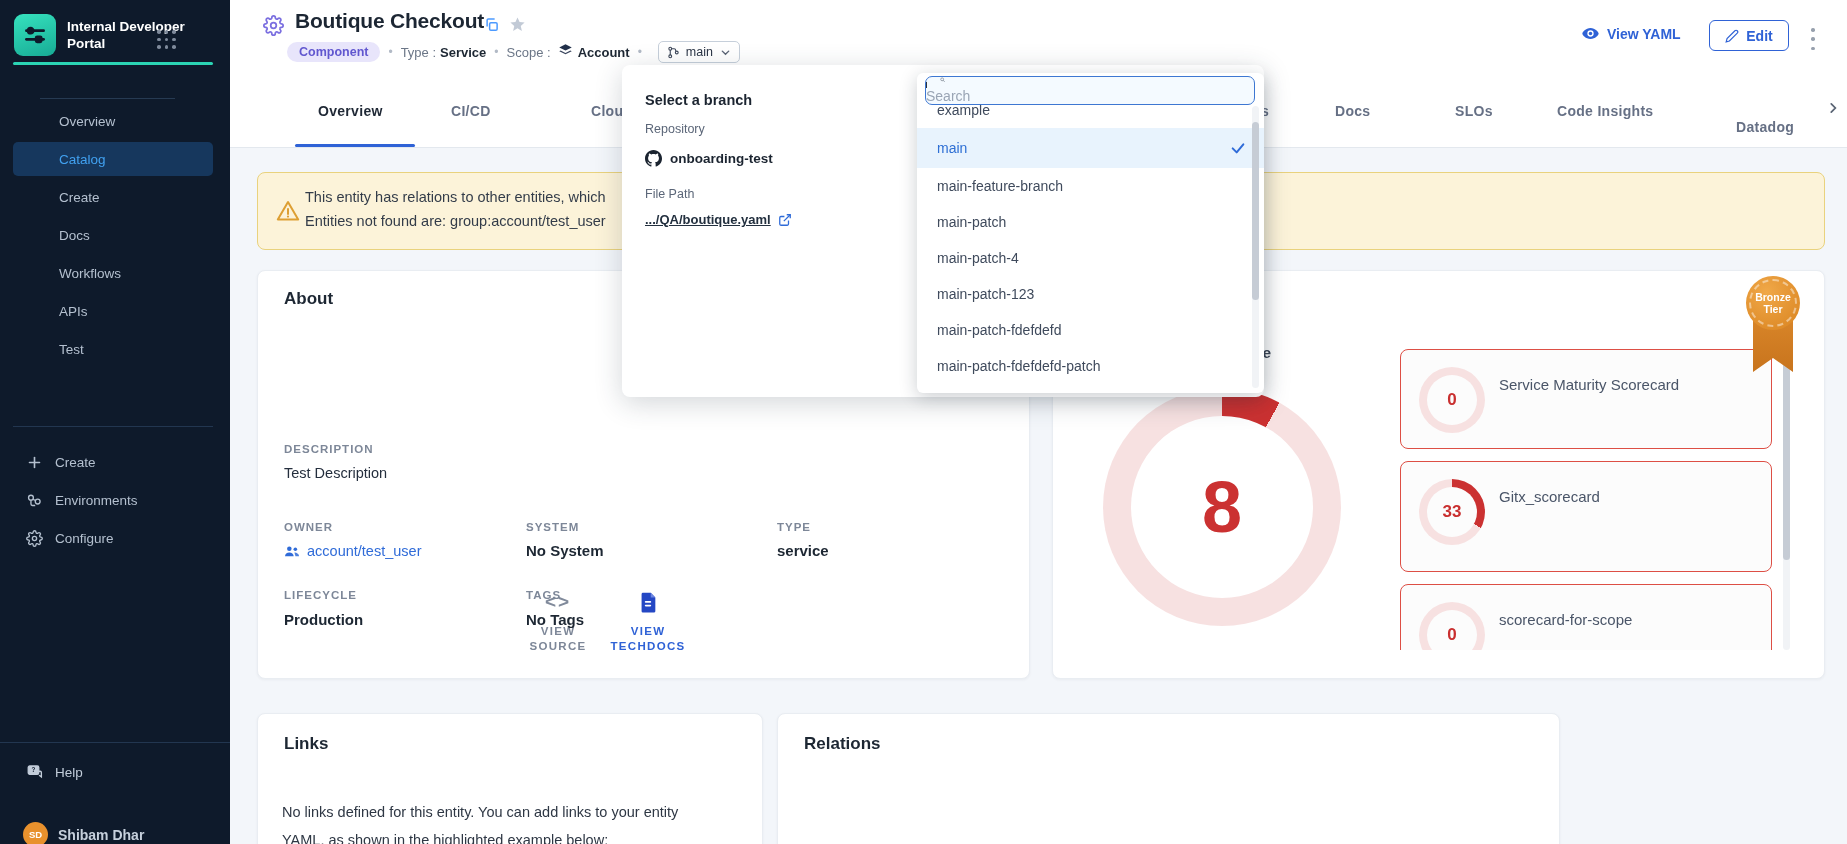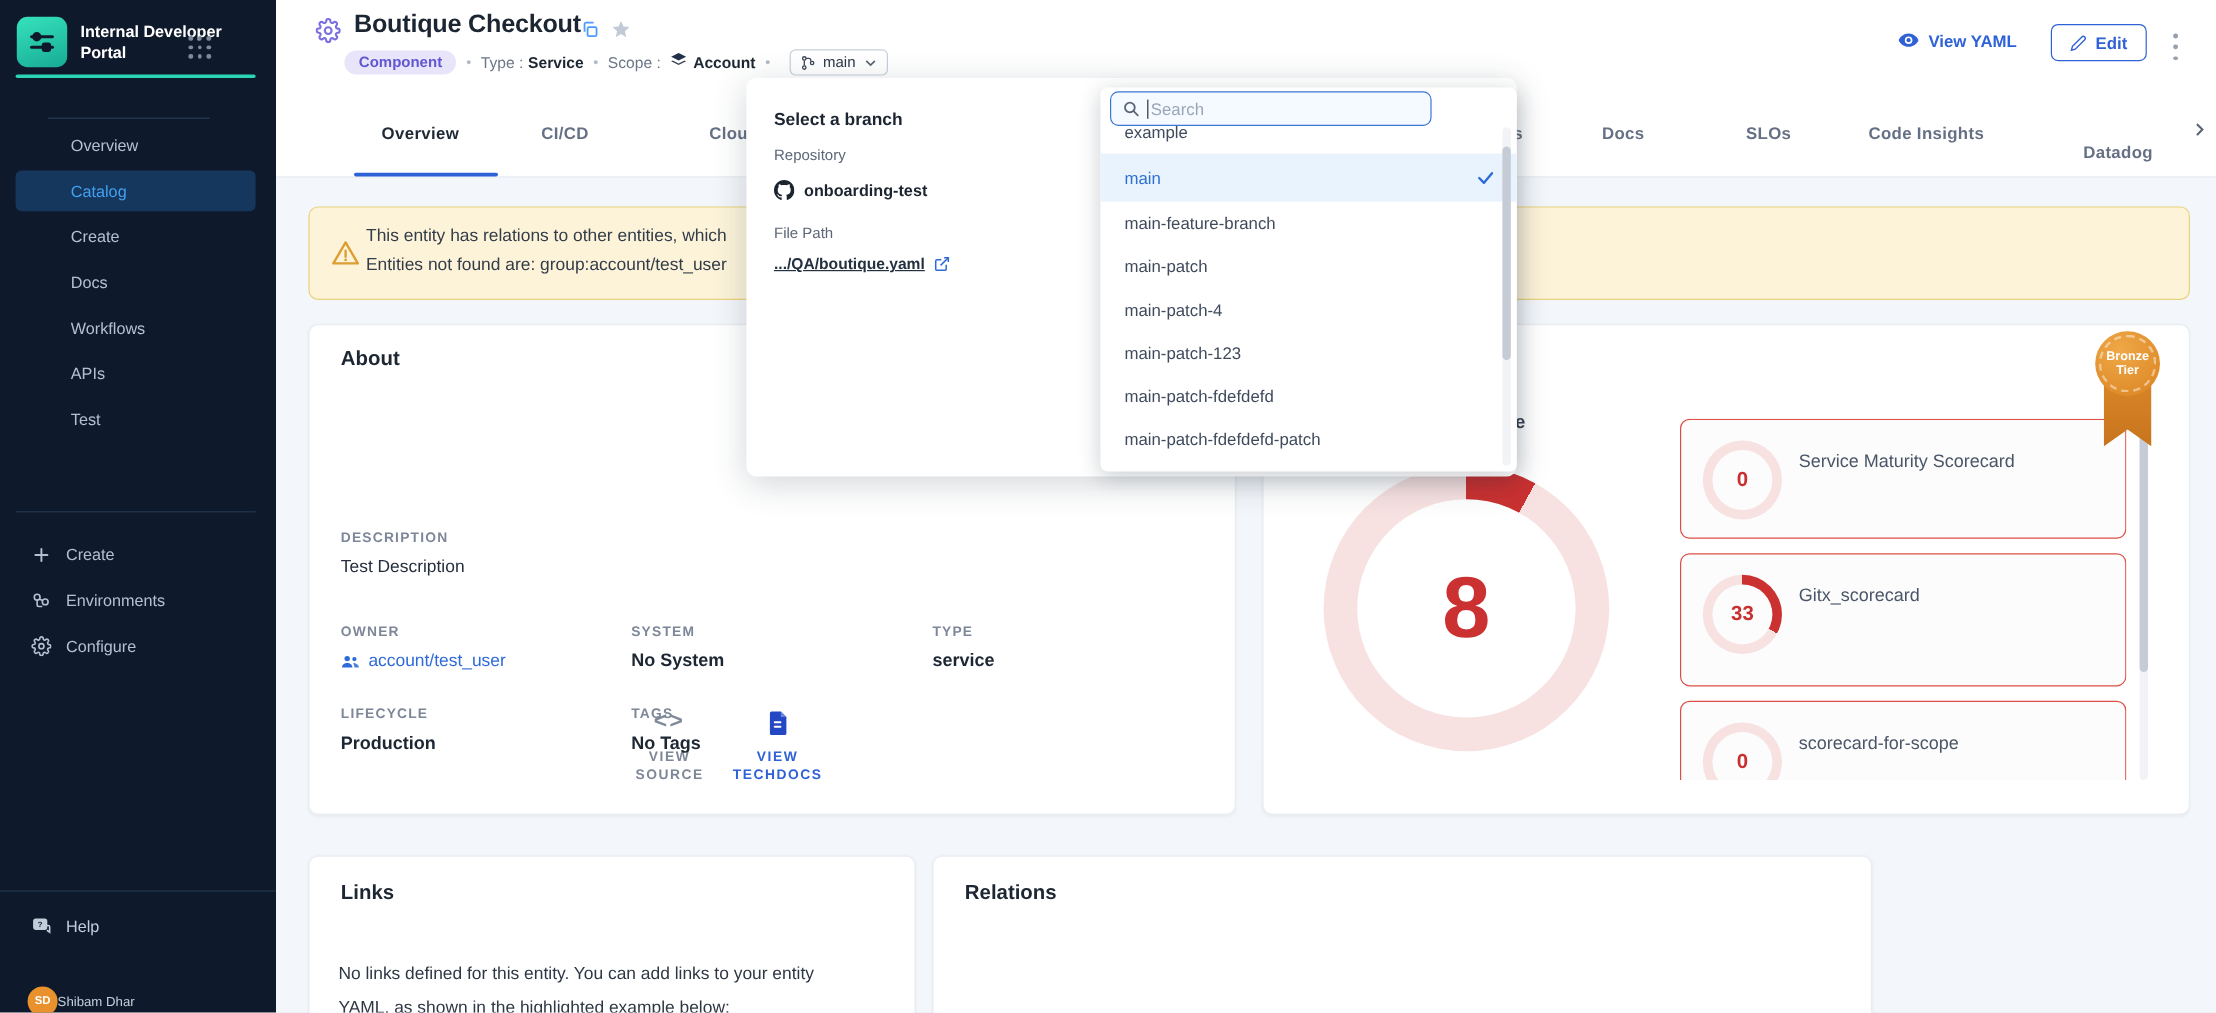--- a/index.html
+++ b/index.html
@@ -23,21 +23,21 @@
   .side-item span { position:relative; }
   .side-sep { position:absolute; left:13px; top:426px; width:200px; height:1px; background:#223650; }
   .side-actions { position:absolute; left:0; top:443px; width:230px; }
   .side-action { height:38px; display:flex; align-items:center; padding-left:26px; font-size:13.5px; color:#b4c0cf; cursor:pointer; }
   .side-action .aicon { width:17px; height:17px; margin-right:12px; display:flex; align-items:center; justify-content:center; color:#b4c0cf; font-size:17px; line-height:17px; }
   .side-bottom-sep { position:absolute; left:0; top:742px; width:230px; height:1px; background:#223650; }
   .help-row { position:absolute; left:26px; top:763px; display:flex; align-items:center; color:#c2cdda; font-size:13.5px; cursor:pointer; }
   .help-row svg { margin-right:11px; }
   .user-row { position:absolute; left:23px; top:822px; display:flex; align-items:center; cursor:pointer; }
   .avatar { width:25px; height:25px; border-radius:50%; background:#e8912d; color:#fff; font-size:9.5px; font-weight:700; display:flex; align-items:center; justify-content:center; }
-  .user-name { margin-left:0; color:#c6d0dc; font-size:11px; }
+  .user-name { margin-left:10px; color:#c6d0dc; font-size:14px;font-weight:bold; }
 
   
   .header-bg { position:absolute; left:230px; top:0; width:1617px; height:148px; background:#fff; border-bottom:1px solid #e3e8ee; }
   .gear-title { position:absolute; left:263px; top:15px; }
   .page-title { position:absolute; left:295px; top:9px; font-size:21px; font-weight:700; color:#1c2633; letter-spacing:-0.2px; }
   .copy-ic { position:absolute; left:484px; top:17px; cursor:pointer; }
   .star-ic { position:absolute; left:509px; top:16px; cursor:pointer; }
   .meta-row { position:absolute; left:287px; top:40px; height:24px; display:flex; align-items:center; font-size:13px; }
   .kind-badge { background:#e8e5fb; color:#6157cf; font-weight:600; border-radius:11px; padding:3px 12px; font-size:12.5px; }
   .dot-sep { color:#b2bac6; margin:0 8px; font-size:12px; }
@@ -121,21 +121,21 @@
   .po-title { position:absolute; left:23px; top:27px; font-size:14.5px; font-weight:700; color:#1b2430; }
   .po-lbl { position:absolute; left:23px; font-size:12.5px; color:#5b6678; }
   .po-repo-row { position:absolute; left:23px; top:85px; display:flex; align-items:center; font-size:13.5px; color:#1b2430; font-weight:600; }
   .po-repo-row svg { margin-right:8px; }
   .po-link-row { position:absolute; left:23px; top:147px; display:flex; align-items:center; cursor:pointer; }
   .po-link { font-size:13px; color:#23303f; text-decoration:underline; font-weight:600; }
   .po-link-row svg { margin-left:7px; }
 
   
   .dropdown { position:absolute; left:917px; top:73px; width:347px; height:320px; background:#fff; border-radius:6px; box-shadow:0 4px 18px rgba(20,30,45,.22); z-index:60; overflow:hidden; }
-  .search-box { position:absolute; left:8px; top:3px; width:268px; height:29px; border:1.5px solid #3d77d2; border-radius:7px; background:#f4faff; display:flex; align-items:center; z-index:3; }
+  .search-box { position:absolute; left:8px; top:3px; width:330px; height:29px; border:1.5px solid #3d77d2; border-radius:7px; background:#f4faff; display:flex; align-items:flex-start; z-index:3;flex-direction:column; }
   .search-box svg { margin:0 6px 0 9px; }
   .caret-bar { width:1px; height:16px; background:#2c3440; margin-right:2px; }
   .search-input { flex:1; border:none; outline:none; background:transparent; font-size:14px; color:#2b3546; font-family:inherit; }
   .search-input::placeholder { color:#9aa5b5; }
   .branch-list { position:absolute; left:0; top:32px; width:347px; bottom:0; overflow:hidden; z-index:1; }
   .branch-row { height:36px; display:flex; align-items:center; padding:0 18px 0 20px; font-size:14px; color:#3f4a5c; cursor:pointer; }
   .branch-row.clip-top { margin-top:-13px; }
   .branch-row.selected { height:40px; background:#e8f3fd; color:#2e6fd4; justify-content:space-between; }
   .dd-scroll-track { position:absolute; right:5px; top:33px; bottom:5px; width:7px; background:#f1f3f6; border-radius:4px; z-index:2; }
   .dd-scroll-thumb { position:absolute; right:5px; top:49px; width:7px; height:178px; background:#c6ccd5; border-radius:4px; z-index:2; cursor:grab; }

